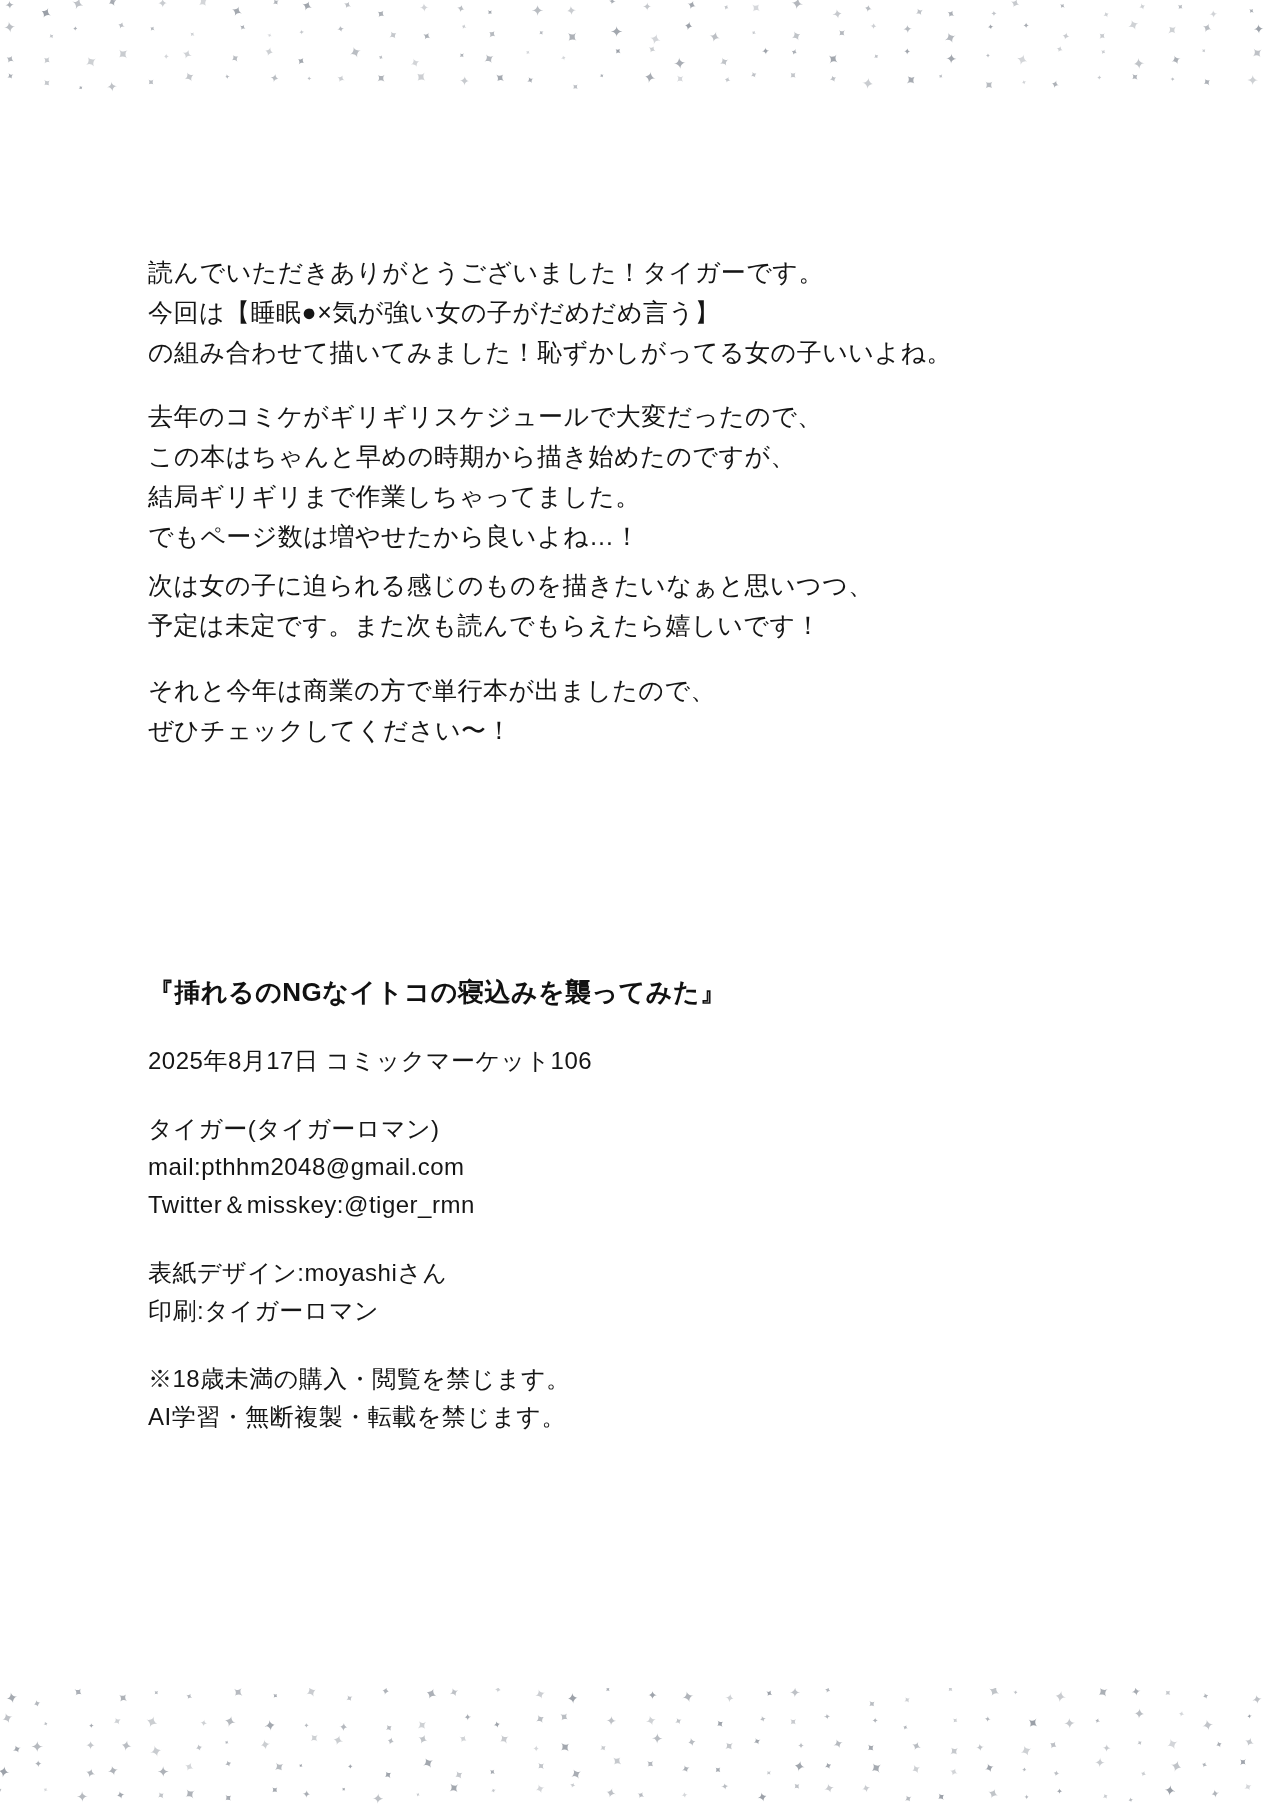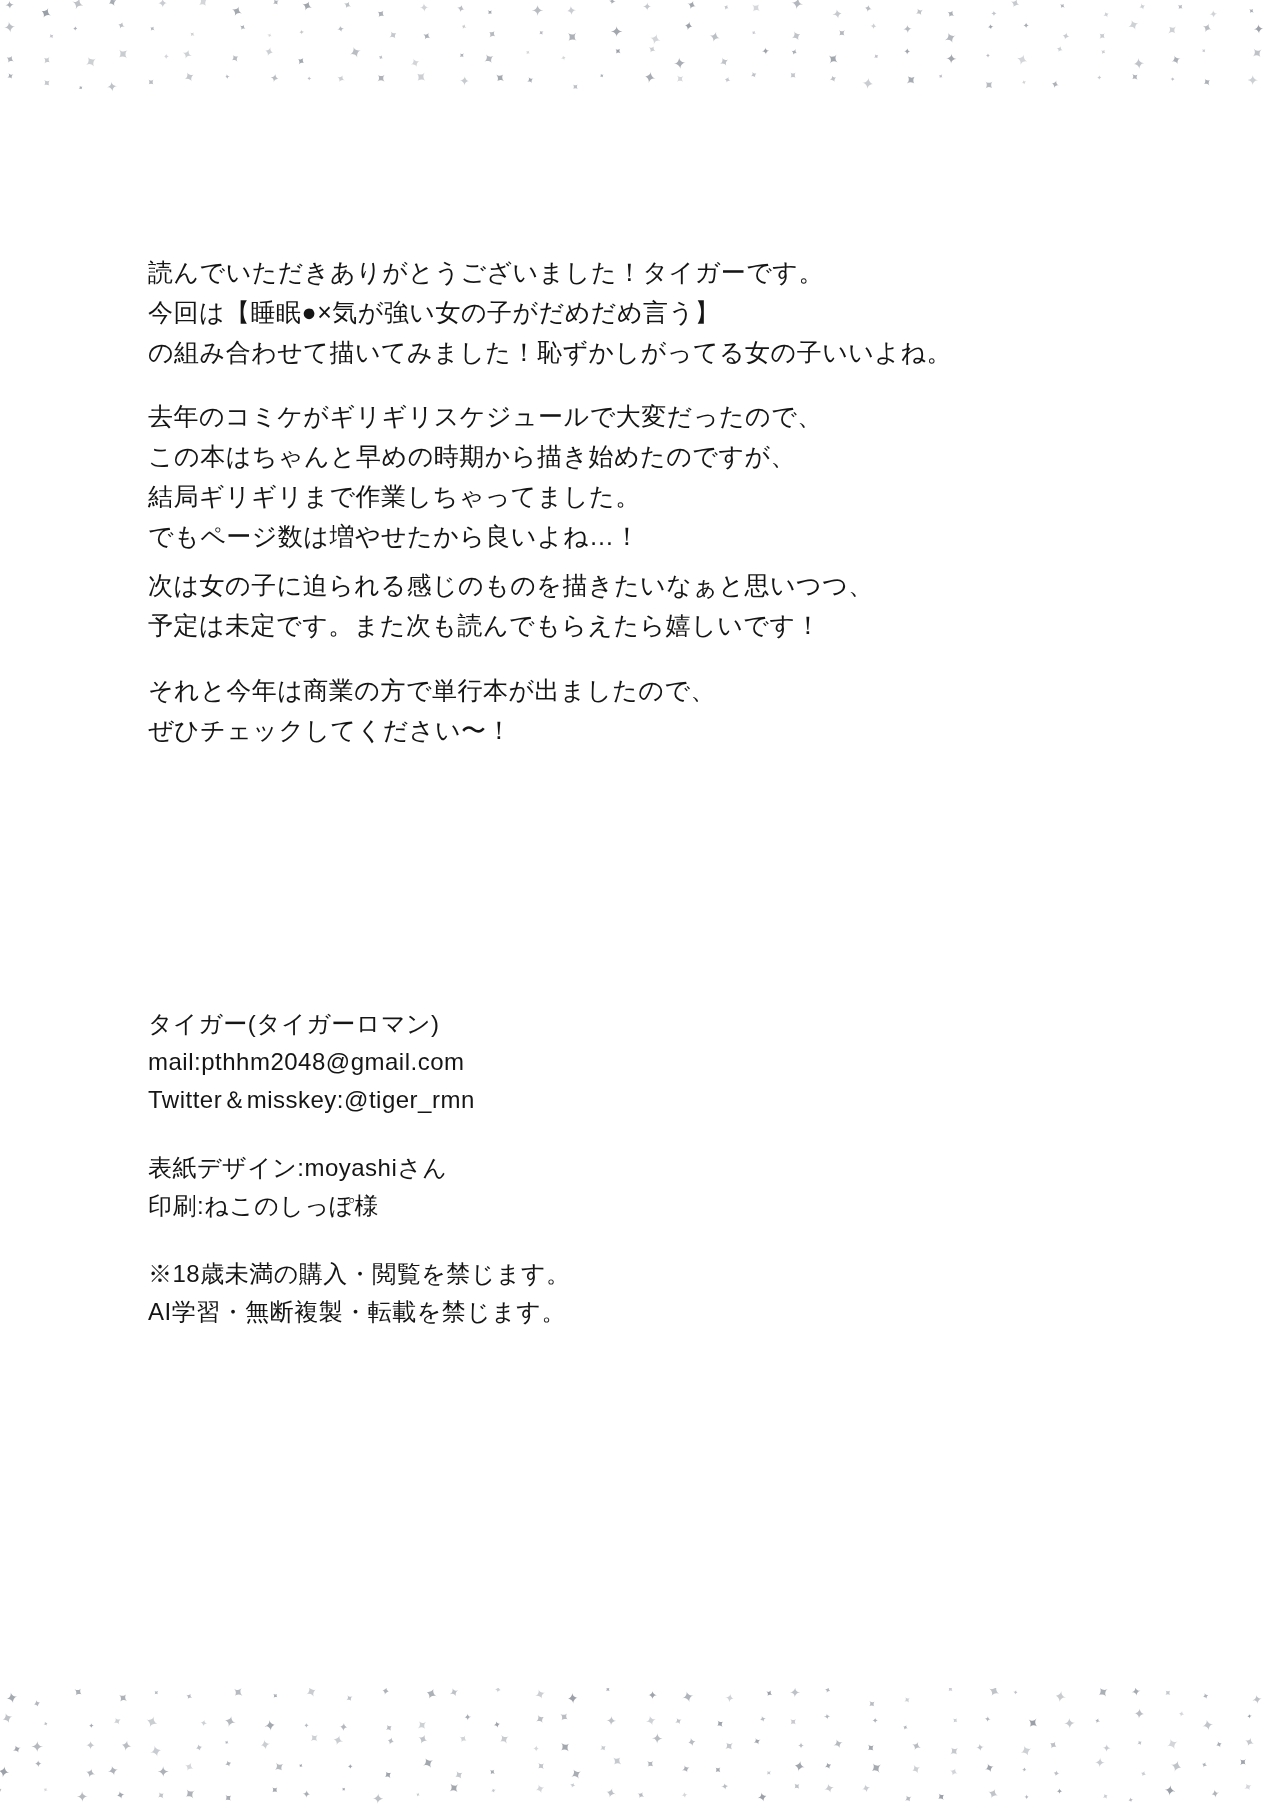--- a/index.html
+++ b/index.html
@@ -245,28 +245,30 @@
 結局ギリギリまで作業しちゃってました。
 でもページ数は増やせたから良いよね…！</div>
 
   <div class="body-block p4">それと今年は商業の方で単行本が出ましたので、
 ぜひチェックしてください〜！</div>
 
   <div class="body-block p3">次は女の子に迫られる感じのものを描きたいなぁと思いつつ、
 予定は未定です。また次も読んでもらえたら嬉しいです！</div>
 
   <div class="colophon">
-
+    <div class="colophon-title">『挿れるのNGなイトコの寝込みを襲ってみた』</div>
+
+    <div class="colophon-line">2025年8月17日 コミックマーケット106</div>
 
     <div class="colophon-line gap-30">タイガー(タイガーロマン)
 mail:pthhm2048@gmail.com
 Twitter＆misskey:@tiger_rmn</div>
 
     <div class="colophon-line gap-30">表紙デザイン:moyashiさん
-印刷:ねこのしっぽ様</div>
+印刷:タイガーロマン</div>
 
     <div class="colophon-line gap-30">※18歳未満の購入・閲覧を禁じます。
 AI学習・無断複製・転載を禁じます。</div>
   </div>
 
 </div>
 
 <div class="speckle-band bottom" id="band-bottom">
     <span class="sp" style="left: 7.7px; top: 3.6px; color: rgb(138, 144, 153); transform: scale(1.33) rotate(257deg); opacity: 0.77;">✦</span>
     <span class="sp" style="left: 32.2px; top: 9.5px; color: rgb(138, 144, 153); transform: scale(0.92) rotate(73deg); opacity: 0.63;">✦</span>

